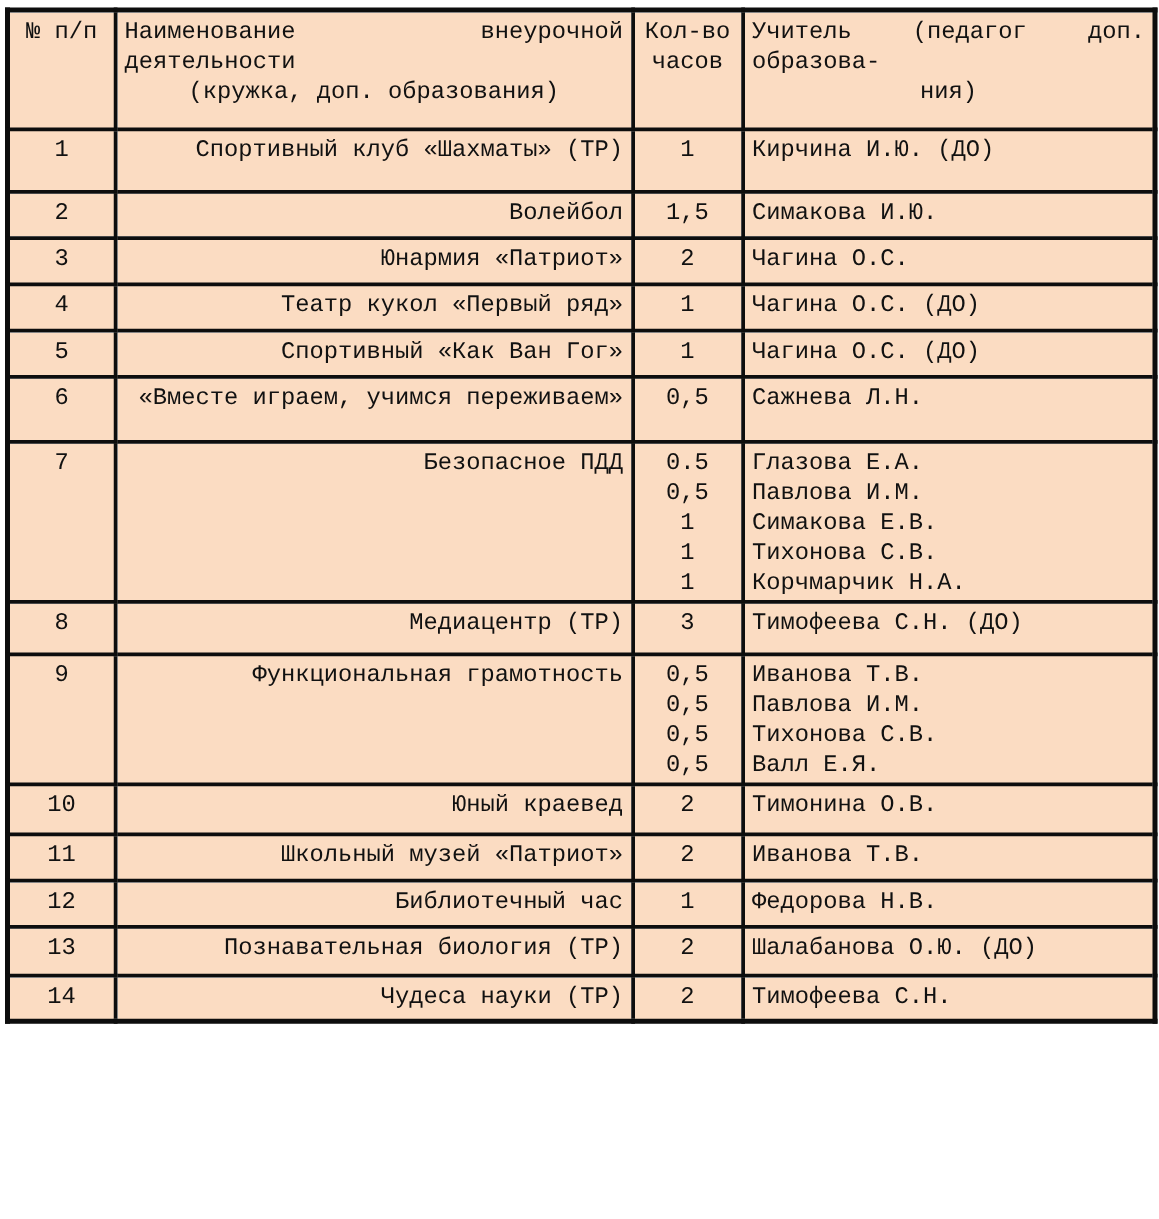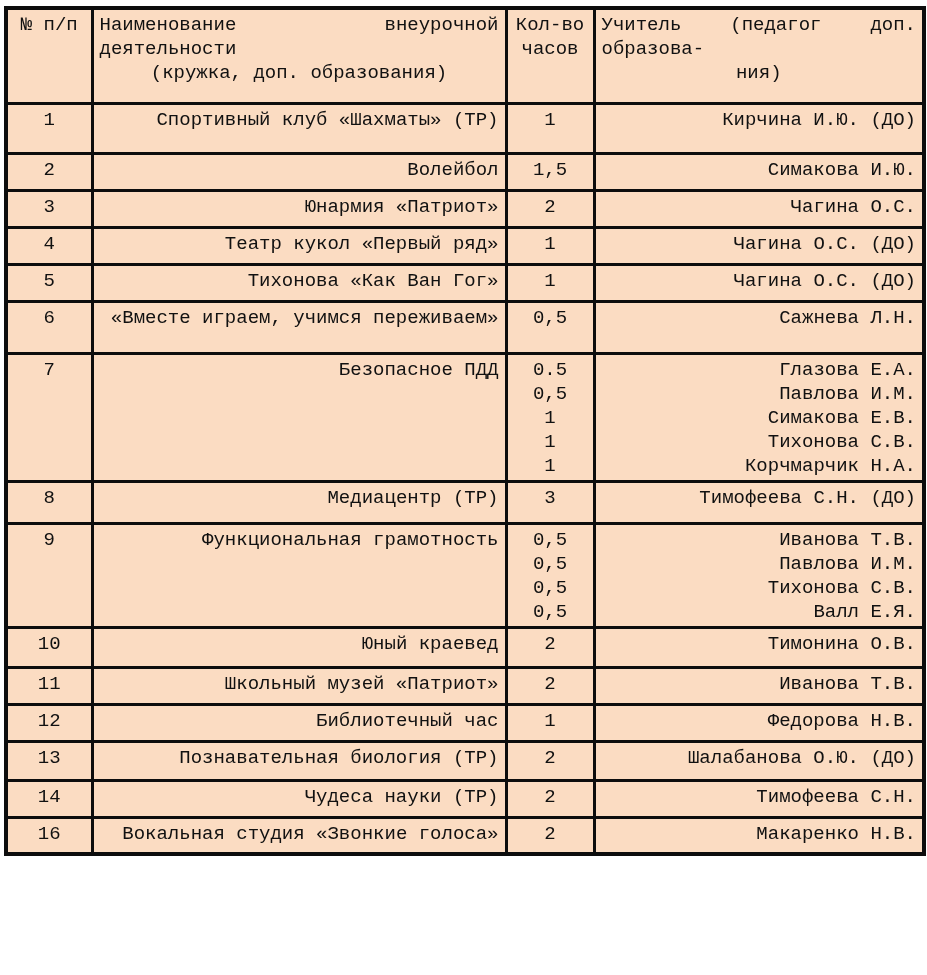--- a/index.html
+++ b/index.html
@@ -51,21 +51,21 @@
   th.h-num { text-align: center; }
   th.h-activity, th.h-teacher { text-align: left; }
   th.h-hours { text-align: left; }
   .justify-line { text-align: justify; text-align-last: justify; }
   .plain-line { text-align: center; }
 
   
   td.c-num { text-align: center; }
   td.c-activity { text-align: right; }
   td.c-hours { text-align: center; }
-  td.c-teacher { text-align: right; }
+  td.c-teacher { text-align: left; }
 
   
   tbody tr { height: 37px; }
   tbody tr:nth-child(1) { height: 50px; }
   tbody tr:nth-child(6) { height: 52px; }
   tbody tr:nth-child(7) { height: 120px; }
   tbody tr:nth-child(8) { height: 42px; }
   tbody tr:nth-child(9) { height: 96px; }
   tbody tr:nth-child(10) { height: 40px; }
   tbody tr:nth-child(13) { height: 39px; }
@@ -137,21 +137,21 @@
           <td class="c-activity">Театр кукол «Первый ряд»</td>
           <td class="c-hours">
             <div>1</div>
           </td>
           <td class="c-teacher">
             <div>Чагина О.С. (ДО)</div>
           </td>
         </tr>
         <tr>
           <td class="c-num">5</td>
-          <td class="c-activity">Тихонова «Как Ван Гог»</td>
+          <td class="c-activity">Спортивный «Как Ван Гог»</td>
           <td class="c-hours">
             <div>1</div>
           </td>
           <td class="c-teacher">
             <div>Чагина О.С. (ДО)</div>
           </td>
         </tr>
         <tr>
           <td class="c-num">6</td>
           <td class="c-activity">«Вместе играем, учимся переживаем»</td>
@@ -249,25 +249,15 @@
         <tr>
           <td class="c-num">14</td>
           <td class="c-activity">Чудеса науки (ТР)</td>
           <td class="c-hours">
             <div>2</div>
           </td>
           <td class="c-teacher">
             <div>Тимофеева С.Н.</div>
           </td>
         </tr>
-        <tr>
-          <td class="c-num">16</td>
-          <td class="c-activity">Вокальная студия «Звонкие голоса»</td>
-          <td class="c-hours">
-            <div>2</div>
-          </td>
-          <td class="c-teacher">
-            <div>Макаренко Н.В.</div>
-          </td>
-        </tr>
       </tbody>
   </table>
 </div>
 
 </body></html>

